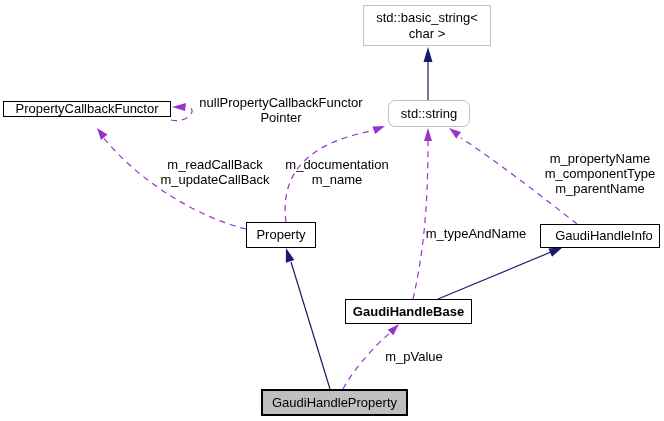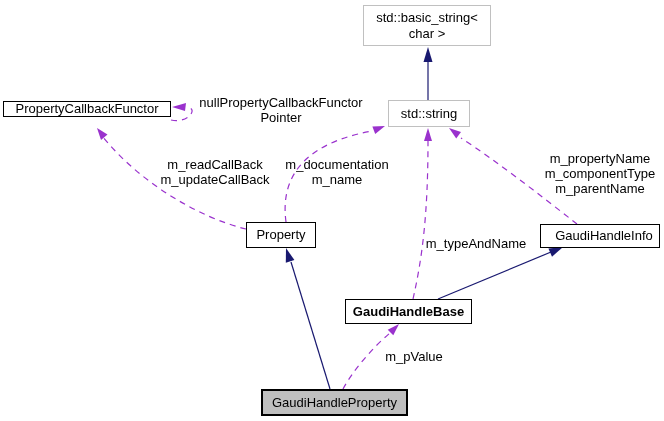--- a/index.html
+++ b/index.html
@@ -76,21 +76,21 @@
 
     <path class="edge-usage" d="M 343 389 C 352 372, 372 348, 390 333"></path>
     <polygon class="ah-usage" points="399,324 393.3,335.3 387.7,329.7"></polygon>
   </svg>
 
   <div class="node external" style="left:363px; top:5px; width:128px; height:41px;">
     <span>std::basic_string&lt;</span>
     <span>char &gt;</span>
   </div>
 
-  <div class="node external" style="left:388px; top:100px; width:82px; height:27px;">
+  <div class="node external" style="left:388px; top:100px; width:82px; height:27px;border-radius:7px;">
     <span>std::string</span>
   </div>
 
   <div class="node" style="left:3px; top:101px; width:168px; height:16px;">
     <span>PropertyCallbackFunctor</span>
   </div>
 
   <div class="node" style="left:246px; top:222px; width:70px; height:26px;">
     <span>Property</span>
   </div>
@@ -115,21 +115,21 @@
   <div class="edge-label" style="left:150px; top:157px; width:130px;">
     <div>m_readCallBack</div>
     <div>m_updateCallBack</div>
   </div>
 
   <div class="edge-label" style="left:278px; top:157px; width:118px;">
     <div>m_documentation</div>
     <div>m_name</div>
   </div>
 
-  <div class="edge-label" style="left:421px; top:226px; width:110px;margin-top:10px;">
+  <div class="edge-label" style="left:421px; top:226px; width:110px;">
     <div>m_typeAndName</div>
   </div>
 
   <div class="edge-label" style="left:540px; top:151px; width:120px;">
     <div>m_propertyName</div>
     <div>m_componentType</div>
     <div>m_parentName</div>
   </div>
 
   <div class="edge-label" style="left:381px; top:349px; width:66px;">

